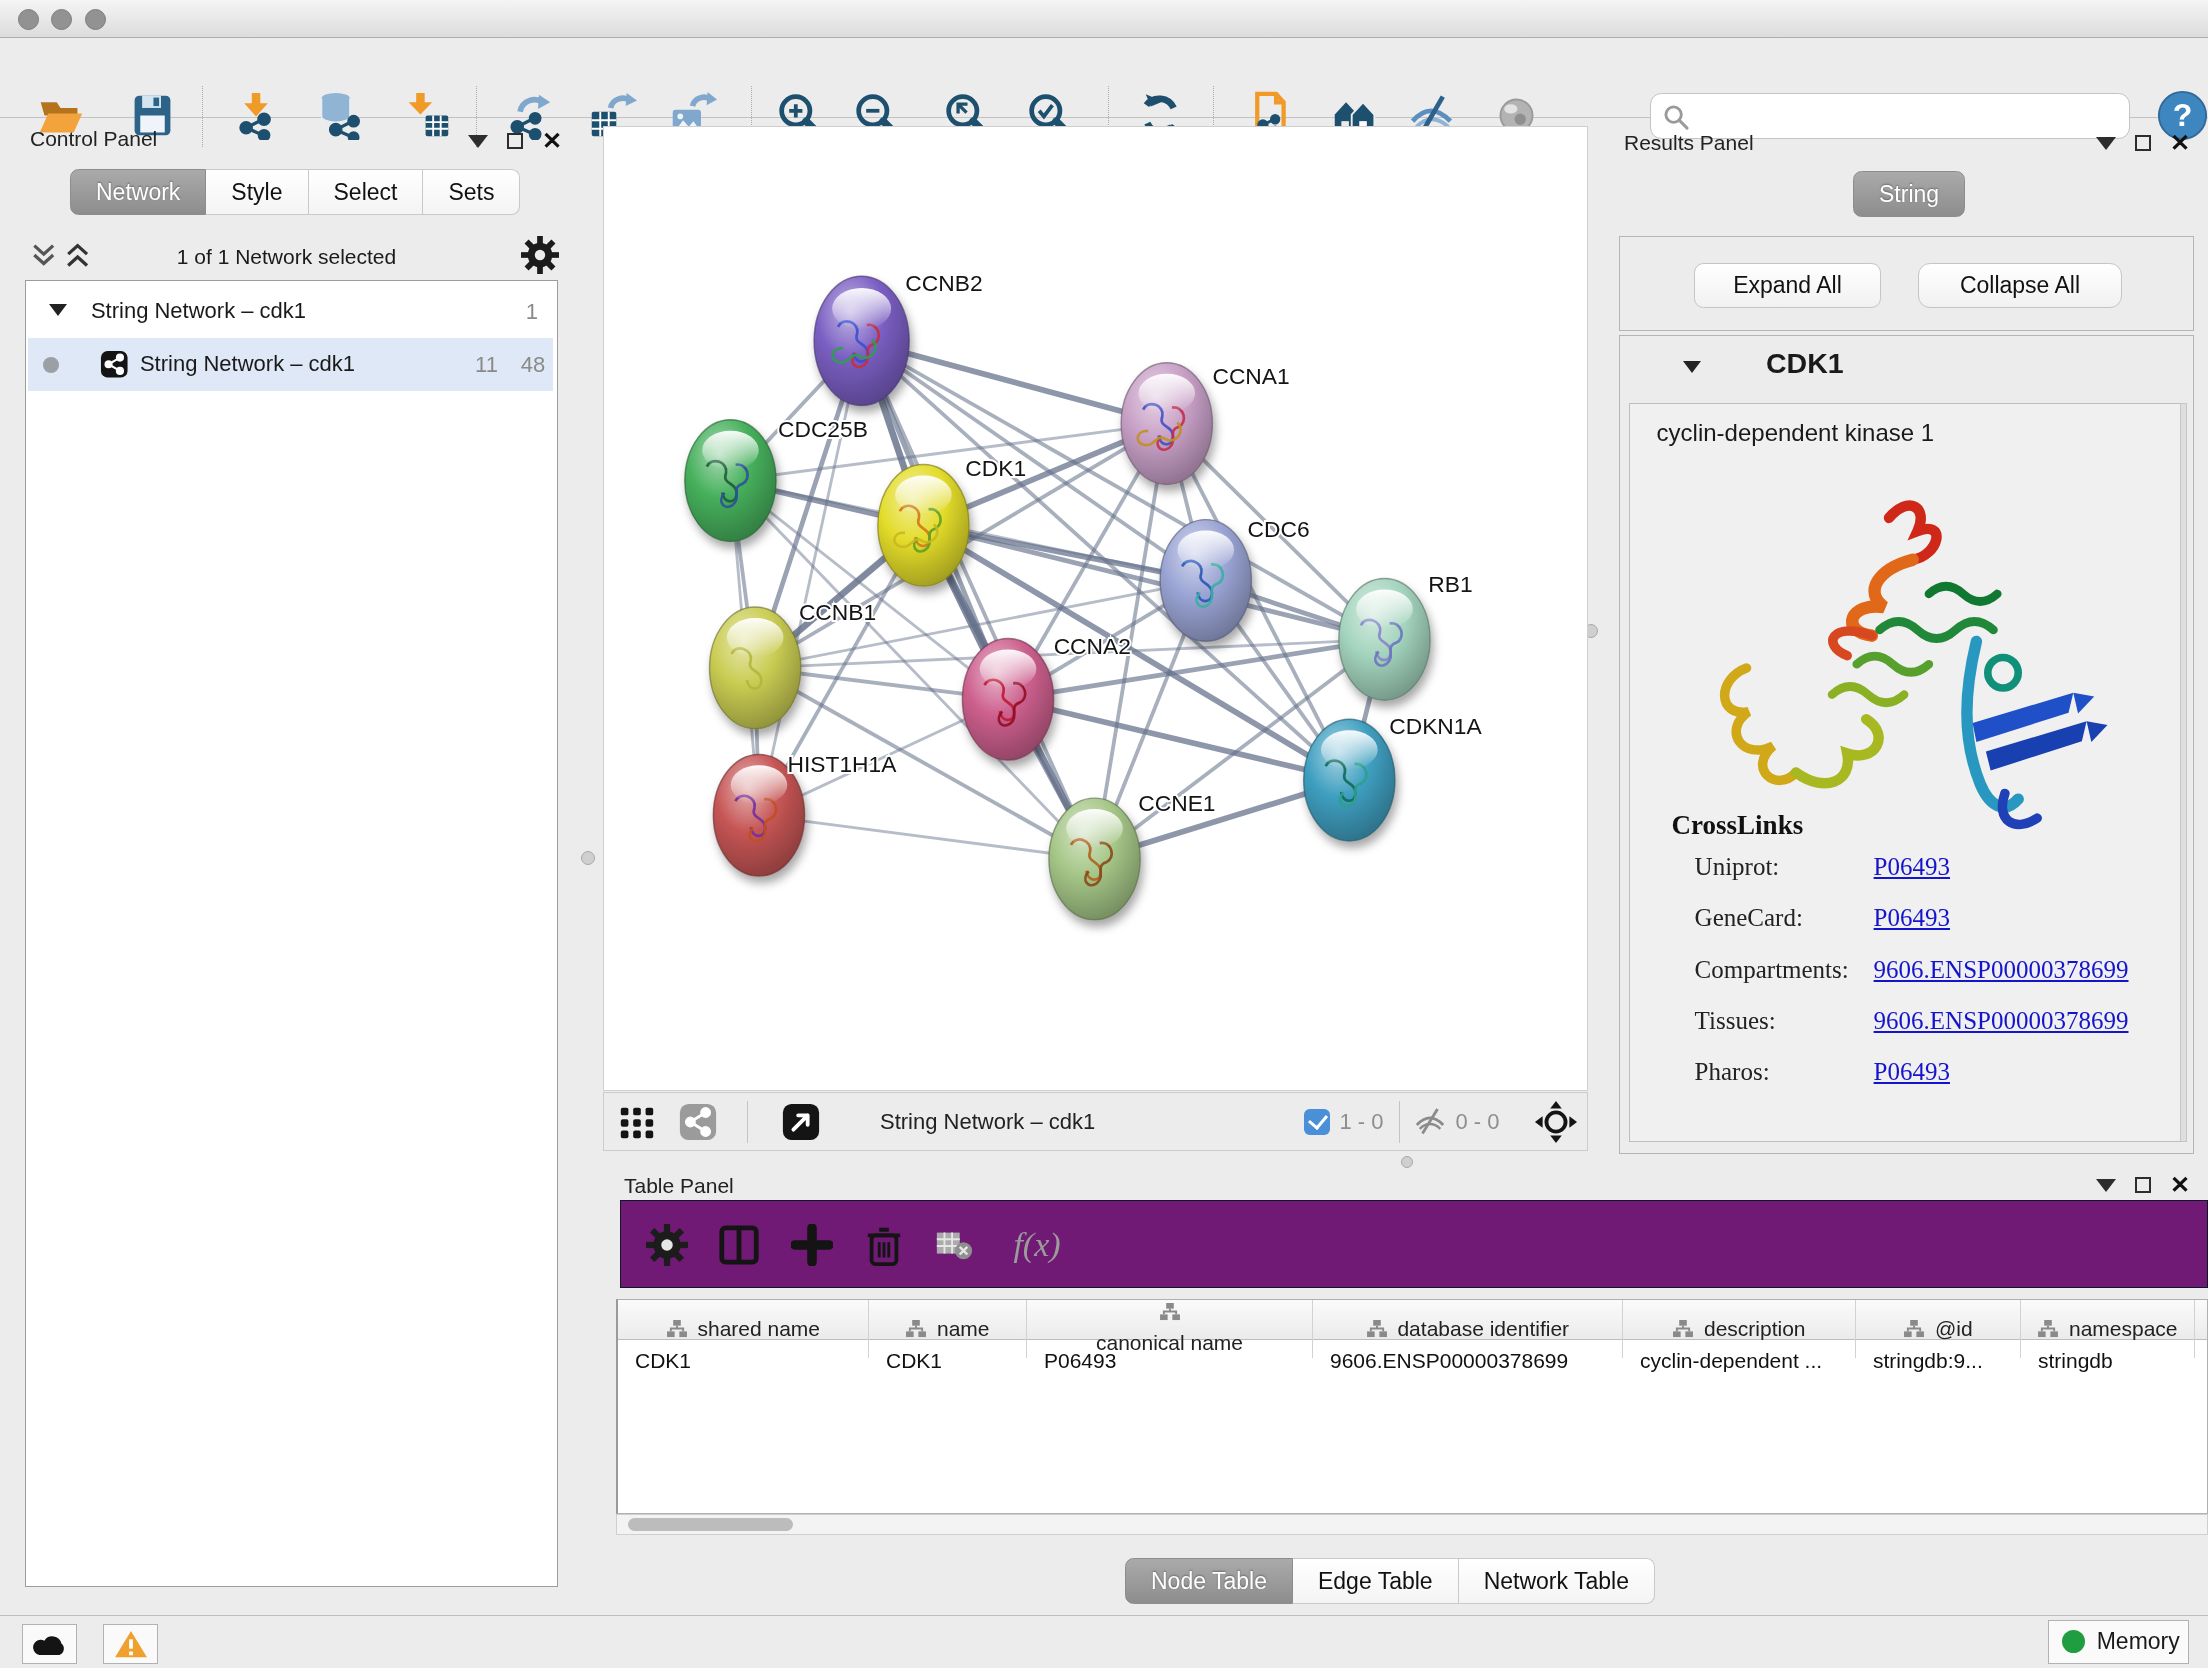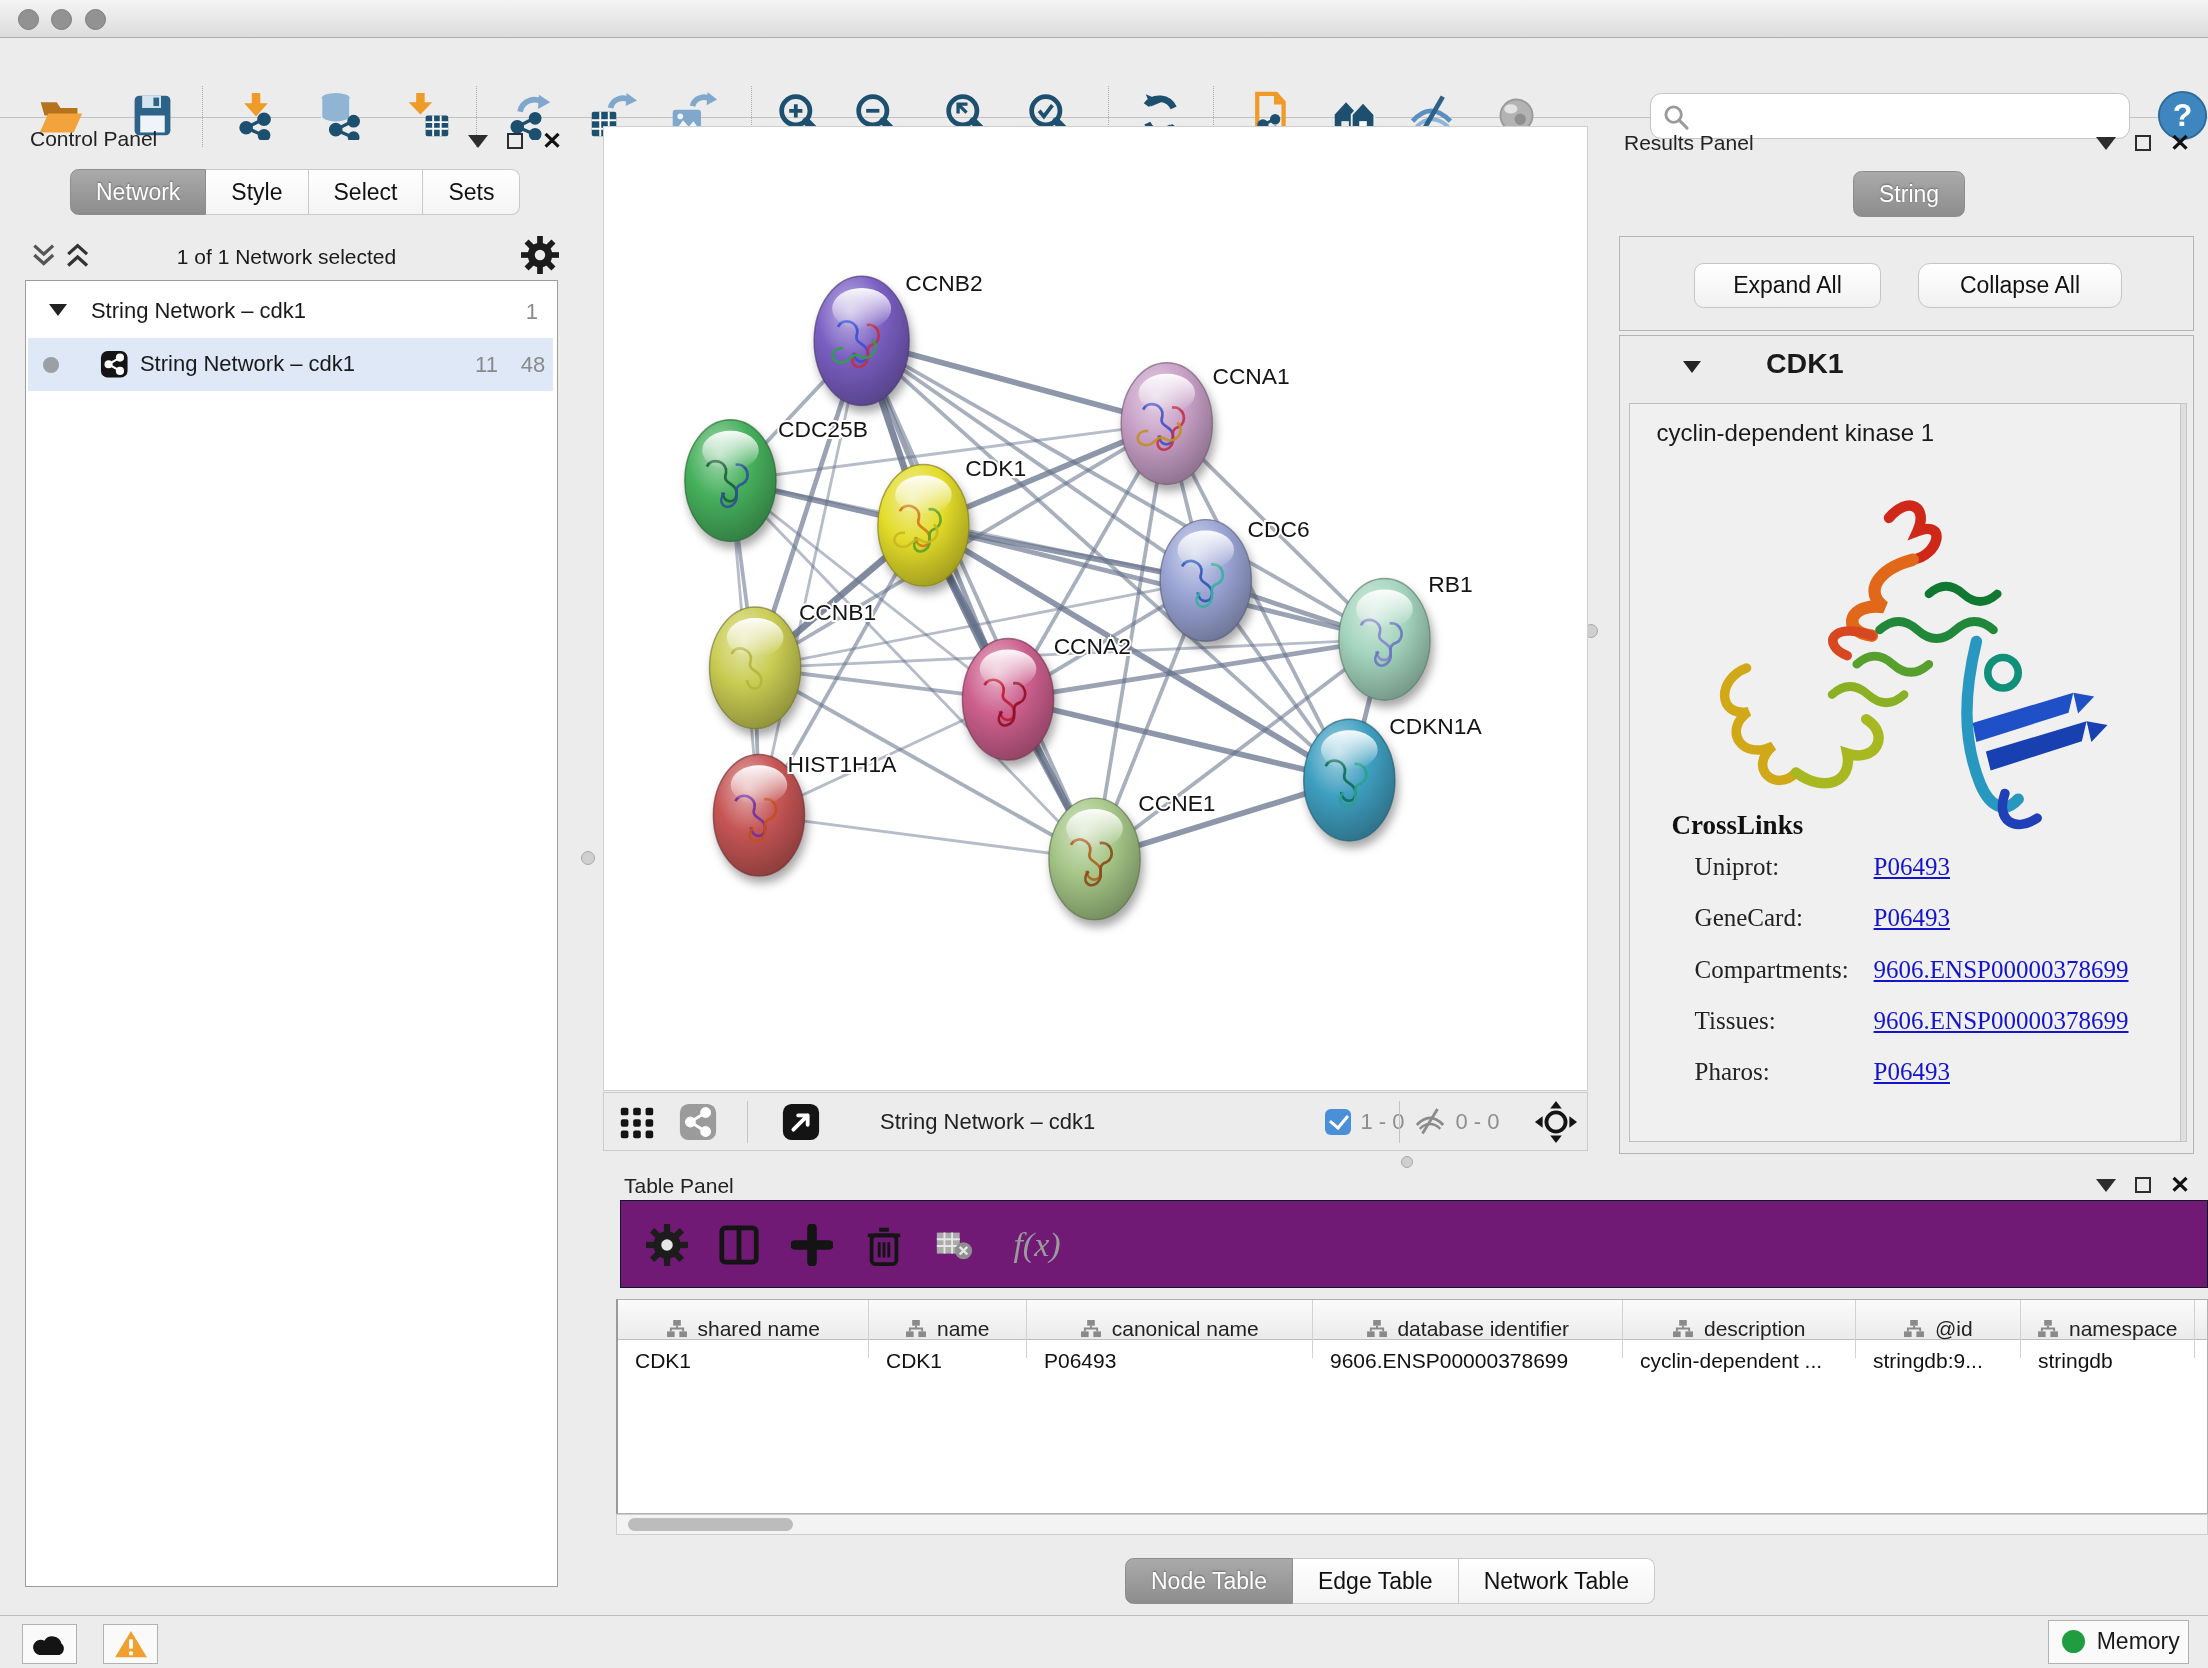--- a/index.html
+++ b/index.html
@@ -556,21 +556,21 @@
     </svg>
   </div>
   <div class="nf-sep" style="left:143px;"></div>
   <div class="nf-item" style="left:177px;">
     <svg width="40" height="40" viewBox="0 0 42 42">
       <rect x="2" y="2" width="38" height="38" rx="9" fill="#141414"></rect>
       <path d="M13 29 L28 14 M28 14 h-10 M28 14 v10" stroke="#fff" stroke-width="4" fill="none" stroke-linecap="round"></path>
     </svg>
   </div>
   <div class="nf-item nf-label" style="left:276px;">String Network – cdk1</div>
-  <div class="nf-item" style="left:721px; gap:9.5px;align-items:center;">
+  <div class="nf-item" style="left:700px; gap:9.5px;align-items:center;">
     <span class="checkbox-blue"></span>
     <span class="nf-count">1 - 0</span>
   </div>
   <div class="nf-sep" style="left:795px;"></div>
   <div class="nf-item" style="left:810px; gap:9.5px;">
     <svg width="32" height="28.5" viewBox="0 0 34 30">
       <path d="M3 19 Q17 4 31 19" stroke="#8b8b8b" stroke-width="3" fill="none"></path>
       <path d="M6 23 Q17 13 28 23" stroke="#8b8b8b" stroke-width="2.5" fill="none"></path>
       <path d="M9 28 L25 2" stroke="#8b8b8b" stroke-width="3"></path>
     </svg>
@@ -727,21 +727,21 @@
         <svg width="22" height="18" viewBox="0 0 23 19">
           <g fill="#8a8a8a">
             <rect x="7.5" y="0" width="8" height="6"></rect>
             <rect x="1" y="12" width="8" height="6"></rect>
             <rect x="14" y="12" width="8" height="6"></rect>
           </g>
           <path d="M11.5 6 v3 M5 12 v-3 h13 v3" stroke="#8a8a8a" stroke-width="2" fill="none"></path>
         </svg>
         <span>name</span>
       </div>
-      <div class="th" style="width: 286px;">
+      <div class="th" style="width: 286px; flex-direction: column;">
         <svg width="22" height="18" viewBox="0 0 23 19">
           <g fill="#8a8a8a">
             <rect x="7.5" y="0" width="8" height="6"></rect>
             <rect x="1" y="12" width="8" height="6"></rect>
             <rect x="14" y="12" width="8" height="6"></rect>
           </g>
           <path d="M11.5 6 v3 M5 12 v-3 h13 v3" stroke="#8a8a8a" stroke-width="2" fill="none"></path>
         </svg>
         <span>canonical name</span>
       </div>

